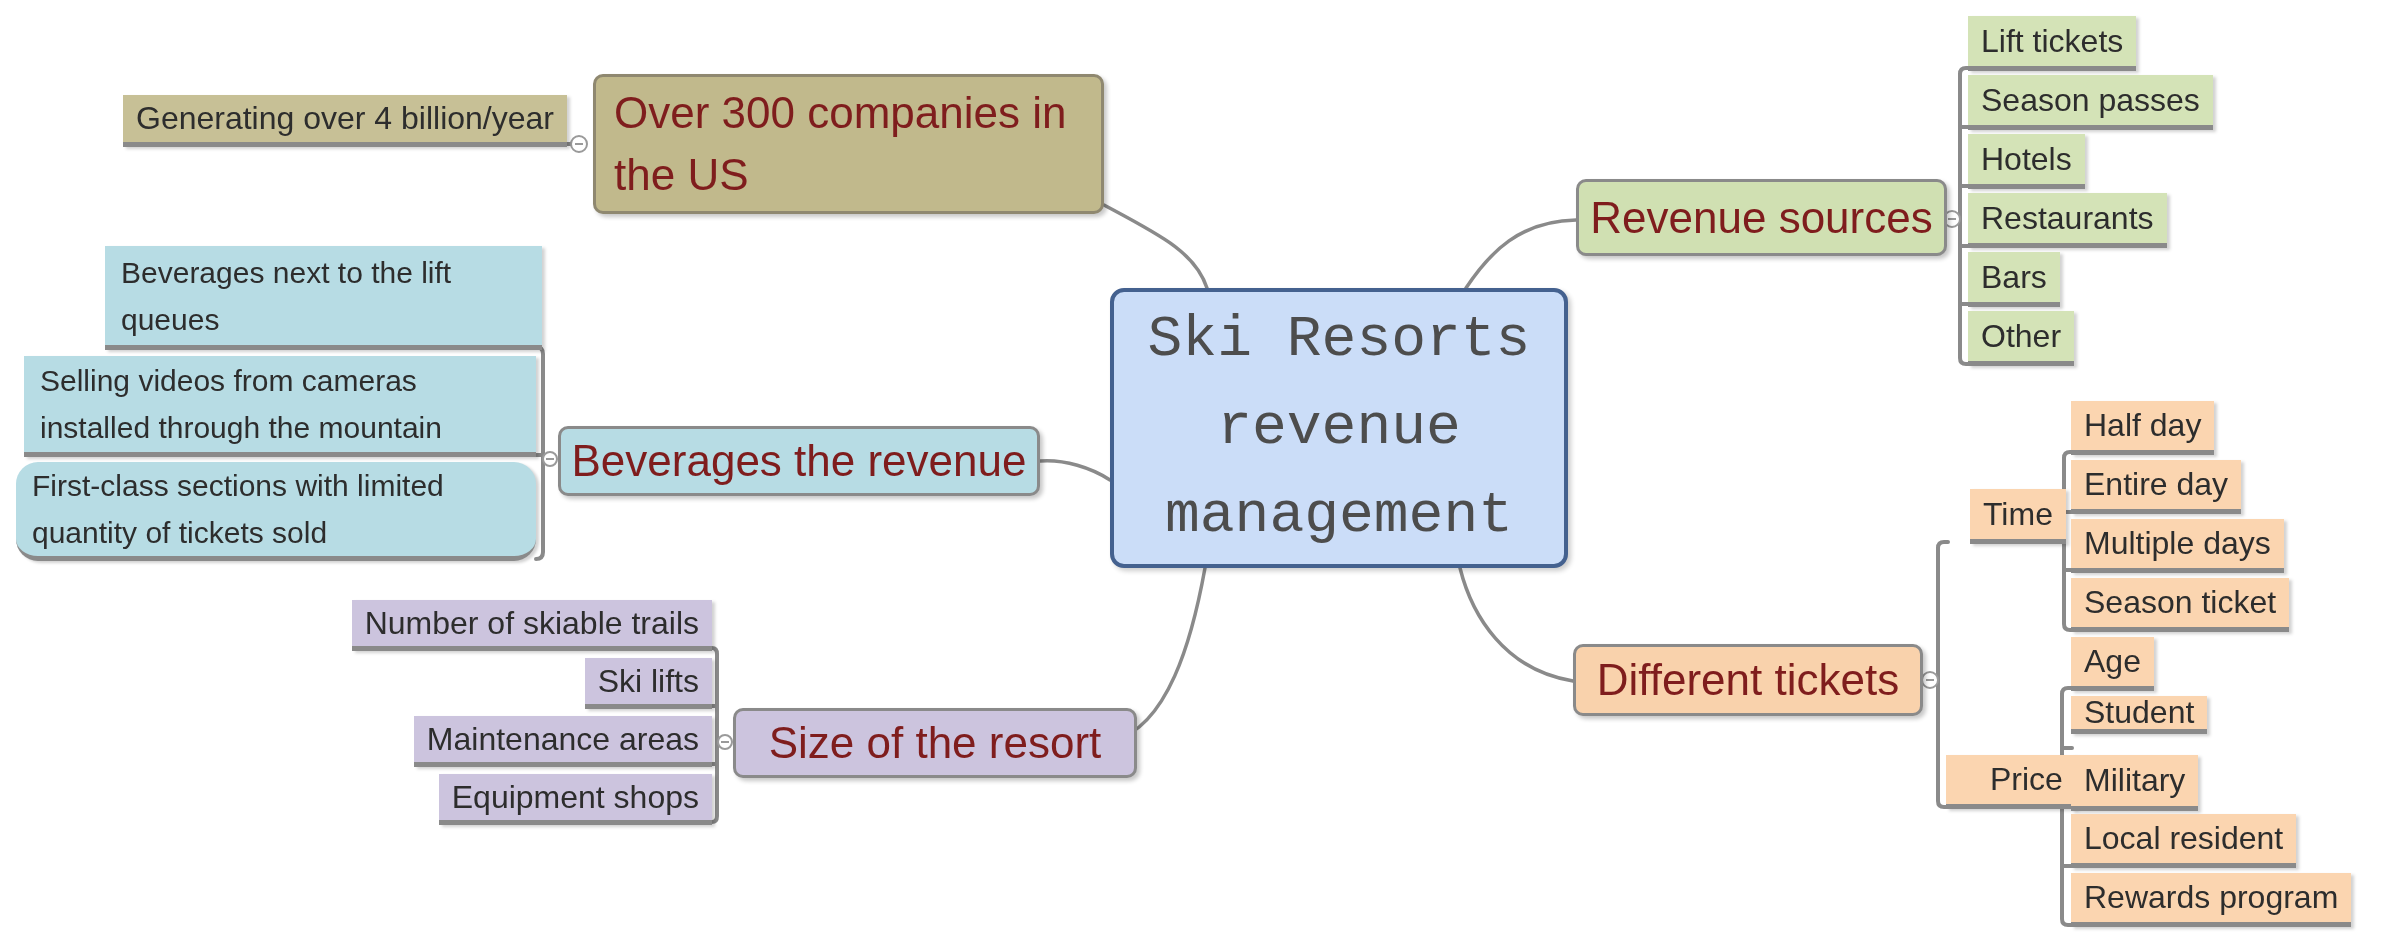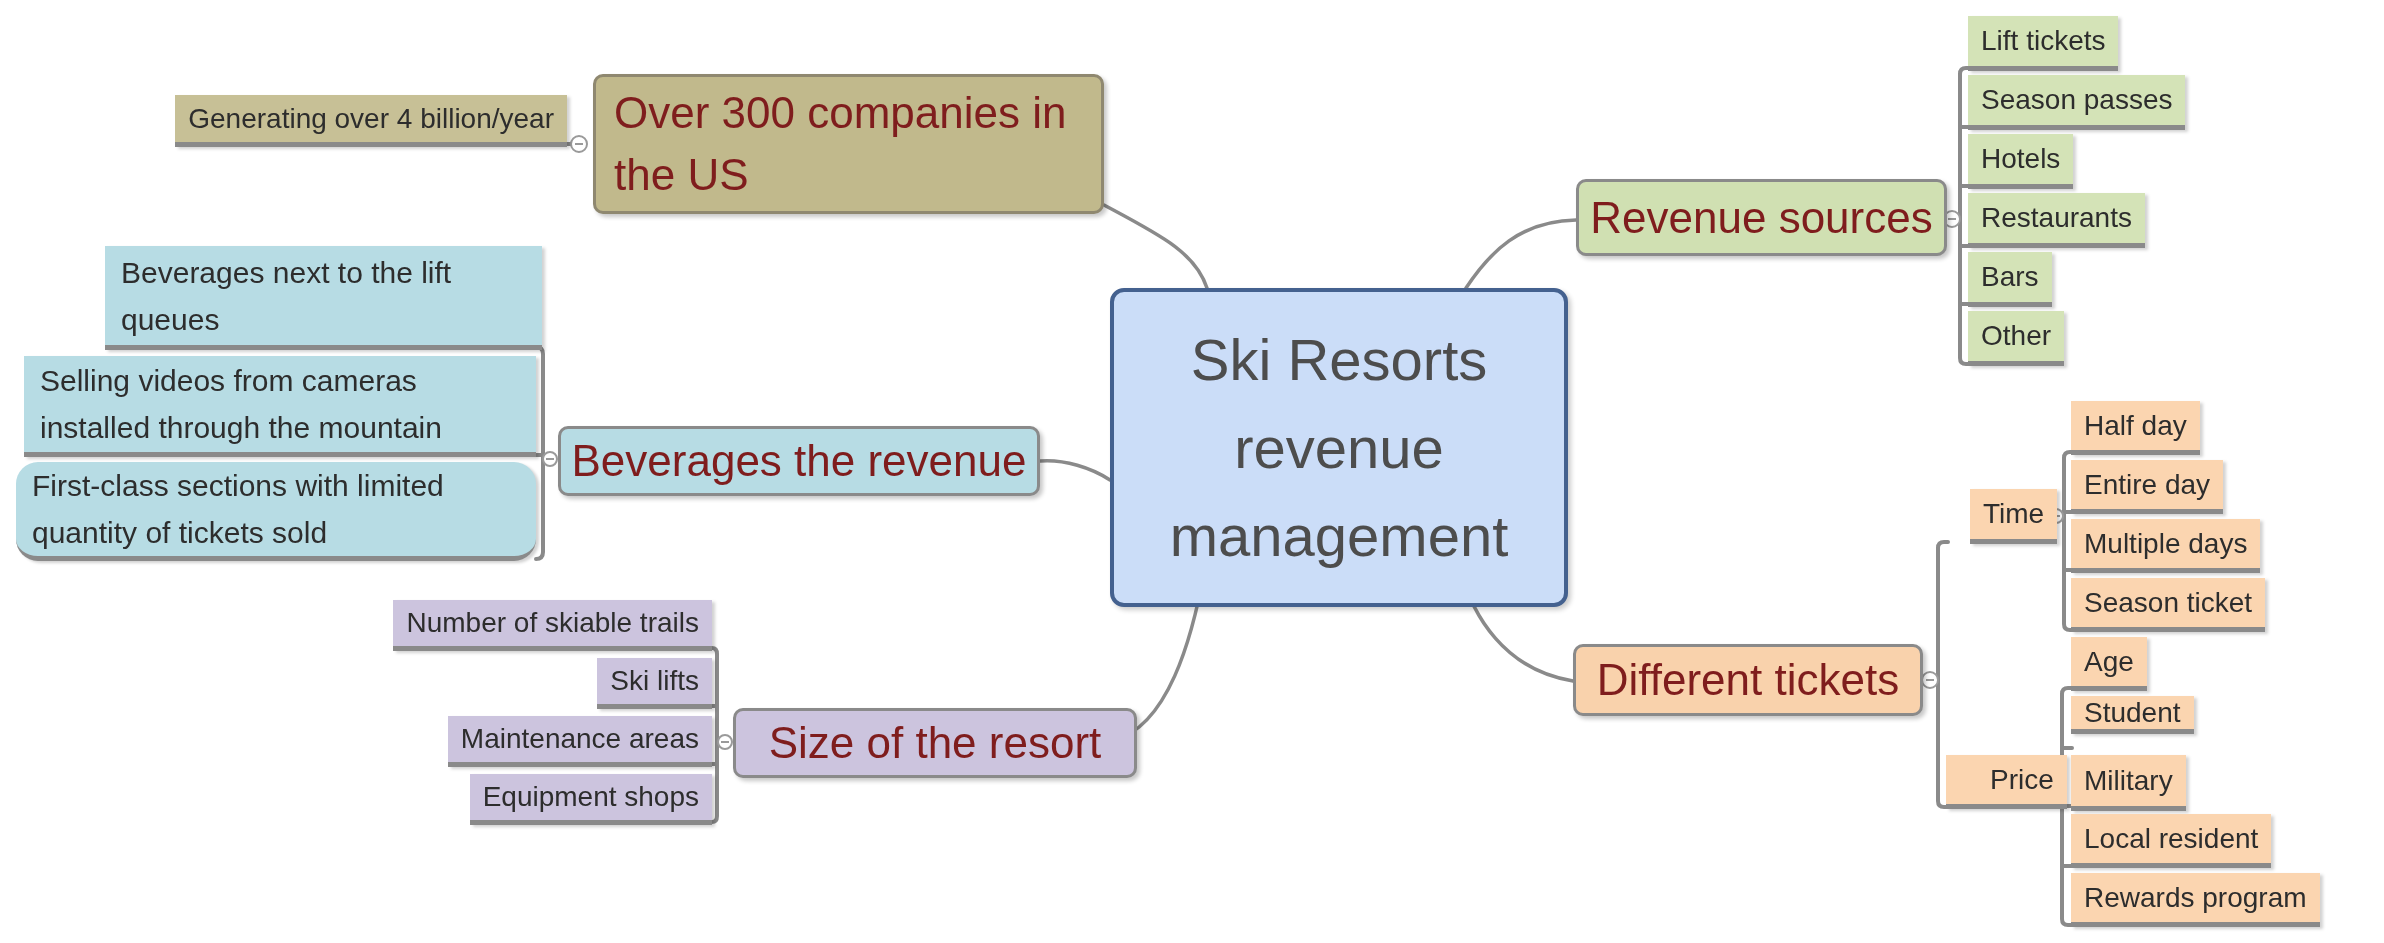--- a/index.html
+++ b/index.html
@@ -1,20 +1,20 @@
 <!DOCTYPE html>
 <html><head>
 <meta charset="utf-8">
 <style>
   html,body{margin:0;padding:0;background:#ffffff;}
   #canvas{position:relative;width:2384px;height:943px;background:#ffffff;overflow:hidden;
           font-family:"Liberation Sans","DejaVu Sans",sans-serif;}
   #wires{position:absolute;left:0;top:0;z-index:0;}
   .node{position:absolute;box-sizing:border-box;display:flex;align-items:center;z-index:2;}
-  .leaf{border-bottom:5px solid #8a8a8a;font-size:28px;color:#2d2d2d;
+  .leaf{border-bottom:5px solid #8a8a8a;font-size:32px;color:#2d2d2d;
         padding:0 13px;white-space:nowrap;height:54px;
         box-shadow:3px 2px 3px rgba(0,0,0,0.18);}
   .leaf.fit{width:max-content;}
   .leaf.multi{white-space:normal;font-size:30px;line-height:47px;}
   .parent{border:3.5px solid #8a8a8a;border-radius:10px;font-size:44px;color:#7f1d1d;
           justify-content:center;white-space:nowrap;
           box-shadow:3px 3px 4px rgba(0,0,0,0.22);}
   .parent.left{justify-content:flex-start;}
   .center{border:4px solid #44618f;border-radius:14px;background:#cbddf8;color:#4d4d4d;
           font-size:58px;line-height:88px;text-align:center;justify-content:center;
@@ -75,21 +75,21 @@
         <circle cx="2056" cy="516" r="7" fill="#ffffff" stroke="#9a9a9a" stroke-width="2"></circle>
           <line x1="2052" y1="516" x2="2060" y2="516" stroke="#9a9a9a" stroke-width="2"></line>
       </g>
       <g>
         <circle cx="2053" cy="782" r="7" fill="#ffffff" stroke="#9a9a9a" stroke-width="2"></circle>
           <line x1="2049" y1="782" x2="2057" y2="782" stroke="#9a9a9a" stroke-width="2"></line>
       </g>
     </g>
   </svg>
 
-  <div class="node center" style="left:1110px;top:288px;width:458px;height:319px;padding:0 2px;">Ski Resorts revenue management</div>
+  <div class="node center" style="left:1110px;top:288px;width:458px;height:280px;padding:0 2px;font-family:Liberation Mono, monospace;">Ski Resorts revenue management</div>
 
   <div class="node parent left khaki-p" style="left:593px;top:74px;width:511px;height:140px;padding:0 18px;white-space:normal;line-height:62px;">Over 300 companies in the US</div>
   <div class="node leaf fit khaki-c" style="right:1817px;top:95px;height:52px;">Generating over 4 billion/year</div>
 
   <div class="node parent teal" style="left:558px;top:426px;width:482px;height:70px;">Beverages the revenue</div>
   <div class="node leaf multi teal" style="left:105px;top:246px;width:437px;height:104px;padding:0 10px 0 16px;">Beverages next to the lift queues</div>
   <div class="node leaf multi teal" style="left:24px;top:356px;width:512px;height:101px;padding:0 8px 0 16px;">Selling videos from cameras installed through the mountain</div>
   <div class="node leaf multi teal" style="left:16px;top:462px;width:520px;height:99px;padding:0 6px 0 16px;border-radius:22px;">First-class sections with limited quantity of tickets sold</div>
 
   <div class="node parent purple" style="left:733px;top:708px;width:404px;height:70px;">Size of the resort</div>

